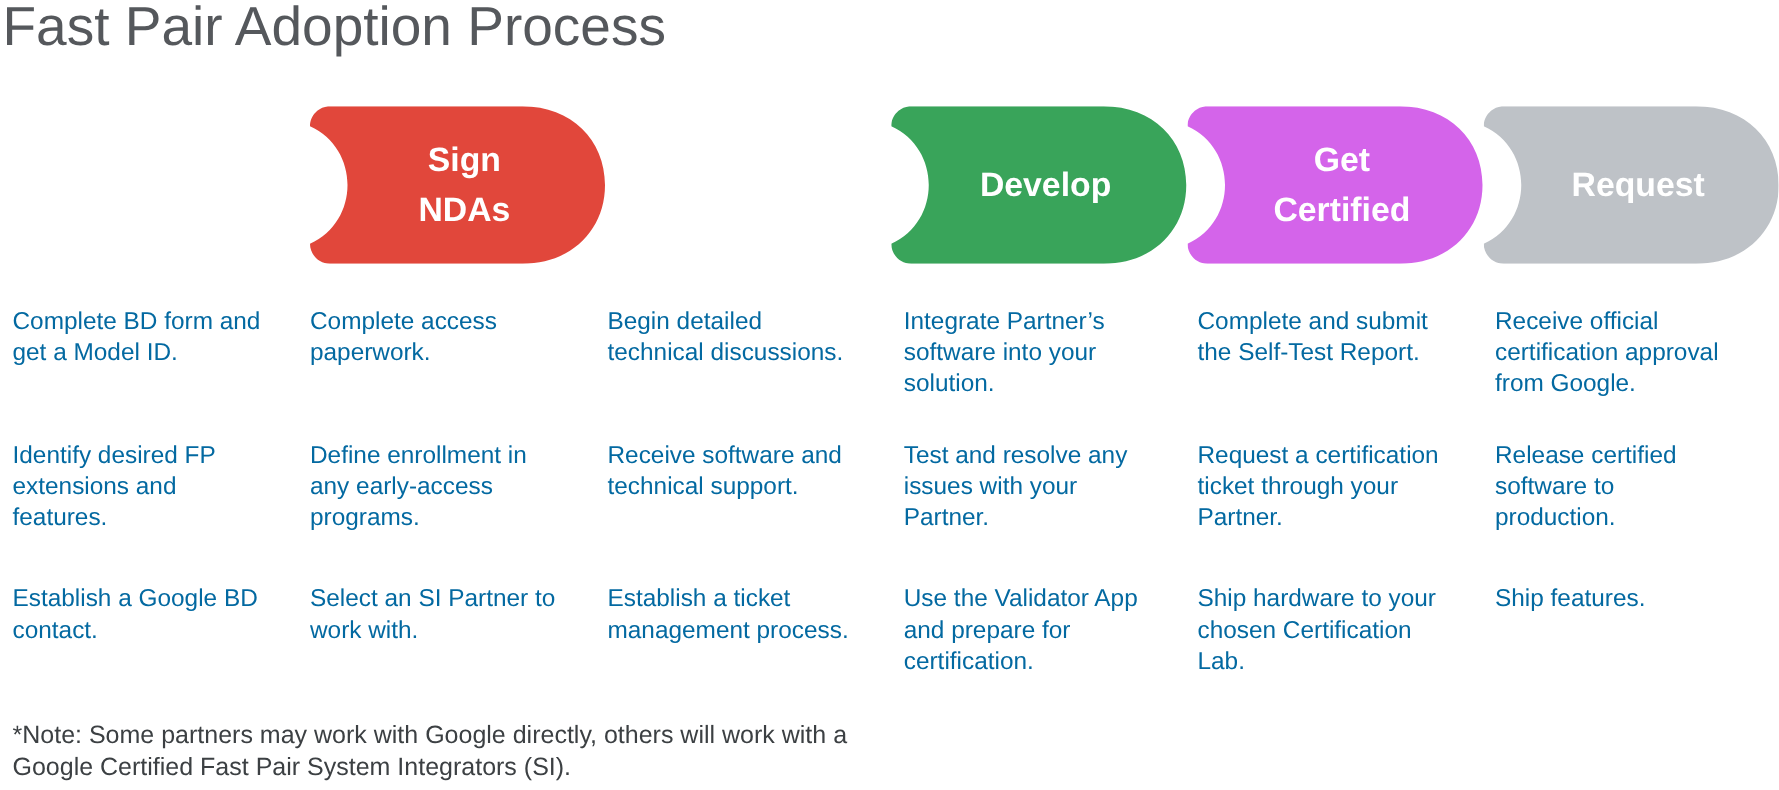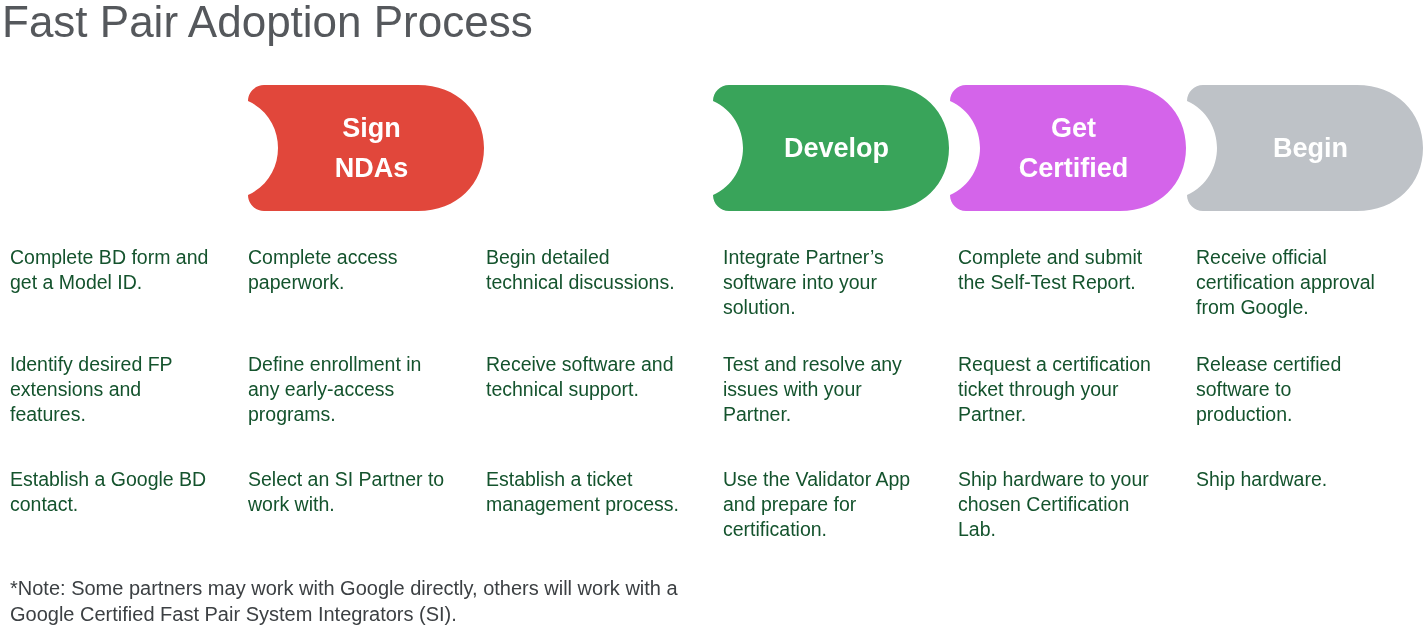--- a/index.html
+++ b/index.html
@@ -18,21 +18,21 @@
   .stage-label{
     position:absolute;inset:0;
     display:flex;align-items:center;justify-content:center;
     text-align:center;color:#ffffff;
     font-size:27px;font-weight:600;line-height:40px;
     white-space:pre-line;padding-left:10px;
   }
 
   .cell{
     position:absolute;width:222px;
-    font-size:19.5px;line-height:25px;color:#14532d;
+    font-size:19.5px;line-height:25px;color:#0369a1;
     white-space:pre-line;
   }
   .c0{left:10px}.c1{left:248px}.c2{left:486px}.c3{left:723px}.c4{left:958px}.c5{left:1196px}
   .r0{top:245px}.r1{top:352px}.r2{top:467px}
 
   .footnote{
     position:absolute;left:10px;top:576px;width:760px;
     font-size:20px;line-height:25.5px;color:#3C4043;
     white-space:pre-line;
   }
@@ -66,21 +66,21 @@
       <path d="M 16 0 H 170 C 209 0 236 27 236 63 C 236 99 209 126 170 126 H 16 C 7.2 126 0 118.8 0 110 C 40 92 40 34 0 16 C 0 7.2 7.2 0 16 0 Z" fill="#D464EA"></path>
     </svg>
     <div class="stage-label">Get
 Certified</div>
   </div>
 
   <div class="stage s5">
     <svg class="stage-shape" viewBox="0 0 237 126" xmlns="http://www.w3.org/2000/svg" aria-hidden="true">
       <path d="M 16 0 H 170 C 209 0 236 27 236 63 C 236 99 209 126 170 126 H 16 C 7.2 126 0 118.8 0 110 C 40 92 40 34 0 16 C 0 7.2 7.2 0 16 0 Z" fill="#BEC2C7"></path>
     </svg>
-    <div class="stage-label">Begin</div>
+    <div class="stage-label">Request</div>
   </div>
 
   <div class="cell c0 r0">Complete BD form and
 get a Model ID.</div>
   <div class="cell c0 r1">Identify desired FP
 extensions and
 features.</div>
   <div class="cell c1 r0">Complete access
 paperwork.</div>
 
@@ -117,18 +117,18 @@
   <div class="cell c4 r2">Ship hardware to your
 chosen Certification
 Lab.</div>
 
   <div class="cell c5 r0">Receive official
 certification approval
 from Google.</div>
   <div class="cell c5 r1">Release certified
 software to
 production.</div>
-  <div class="cell c5 r2">Ship hardware.</div>
+  <div class="cell c5 r2">Ship features.</div>
 
   <div class="footnote">*Note: Some partners may work with Google directly, others will work with a
 Google Certified Fast Pair System Integrators (SI).</div>
 
 </div>
 
 </body></html>

